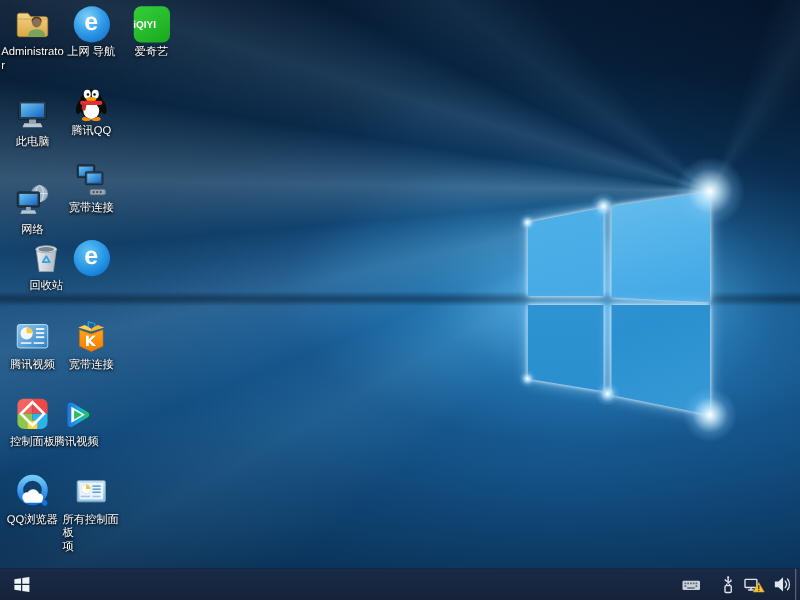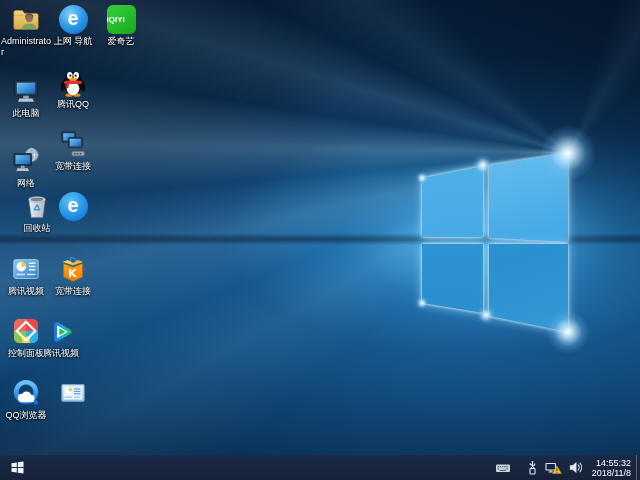--- a/index.html
+++ b/index.html
@@ -342,20 +342,22 @@
           <rect x="6" y="9" width="20" height="14" fill="#eaf4fc"></rect>
           <circle cx="11.5" cy="14" r="3.8" fill="#fff" stroke="#cfe0ee" stroke-width=".5"></circle>
           <path d="M11.5 14 L11.5 10.2 A3.8 3.8 0 0 1 15.3 14 Z" fill="#ffc53d"></path>
           <rect x="17" y="11" width="7" height="1.3" fill="#5f9fd8"></rect>
           <rect x="17" y="13.6" width="7" height="1.3" fill="#5f9fd8"></rect>
           <rect x="17" y="16.2" width="7" height="1.3" fill="#5f9fd8"></rect>
           <rect x="7" y="19.8" width="8" height="1.3" fill="#9fc4e4"></rect>
           <rect x="17" y="19.8" width="7" height="1.3" fill="#9fc4e4"></rect>
         </svg>
       </div>
+      <div class="lbl">所有控制面板
+项</div>
     </div>
   </div>
 
   <div class="taskbar">
     <div class="start">
       <svg width="13" height="13" viewBox="0 0 13 13">
         <path d="M.5 2.3 L5.8 1.5 V6 H.5 Z" fill="#eef3f8"></path>
         <path d="M6.8 1.3 L12.5 .5 V6 H6.8 Z" fill="#eef3f8"></path>
         <path d="M.5 7 H5.8 V11.5 L.5 10.7 Z" fill="#eef3f8"></path>
         <path d="M6.8 7 H12.5 V12.5 L6.8 11.7 Z" fill="#eef3f8"></path>
@@ -400,20 +402,16 @@
           <rect x="11.5" y="8.2" width="1" height="3" fill="#403000"></rect>
           <rect x="11.5" y="11.8" width="1" height="1" fill="#403000"></rect>
         </svg>
       </div>
       <div class="tray-ic">
         <svg width="15" height="15" viewBox="0 0 16 16">
           <path d="M2 5.5h3L9 2v12L5 10.5H2Z" fill="#dfe6ee"></path>
           <path d="M10.8 5.2a4.3 4.3 0 0 1 0 5.6M12.8 3.4a7.2 7.2 0 0 1 0 9.2" stroke="#dfe6ee" stroke-width="1.1" fill="none" stroke-linecap="round"></path>
         </svg>
       </div>
-      <div class="clock">
-        <span>14:55:32</span>
-        <span>2018/11/8</span>
-      </div>
       <div class="show-desktop"></div>
     </div>
   </div>
 </div>
 
 </body></html>

